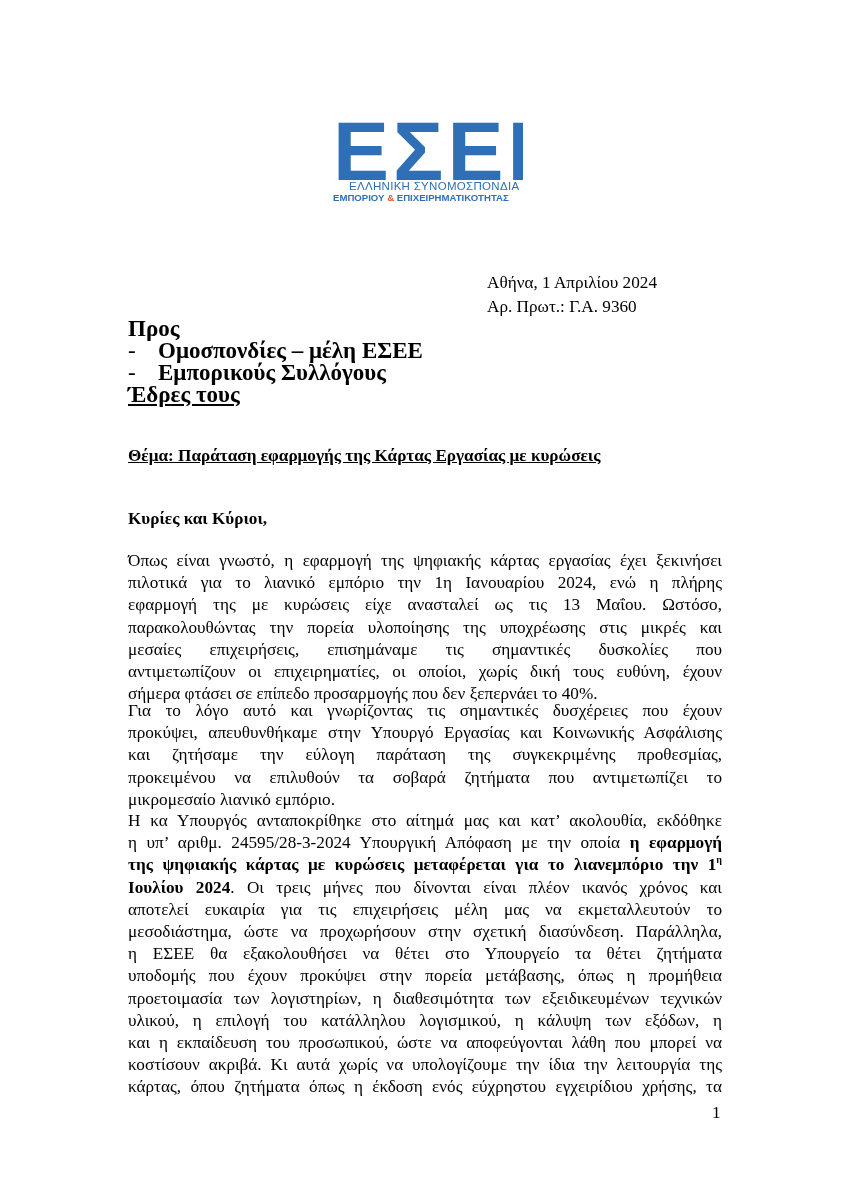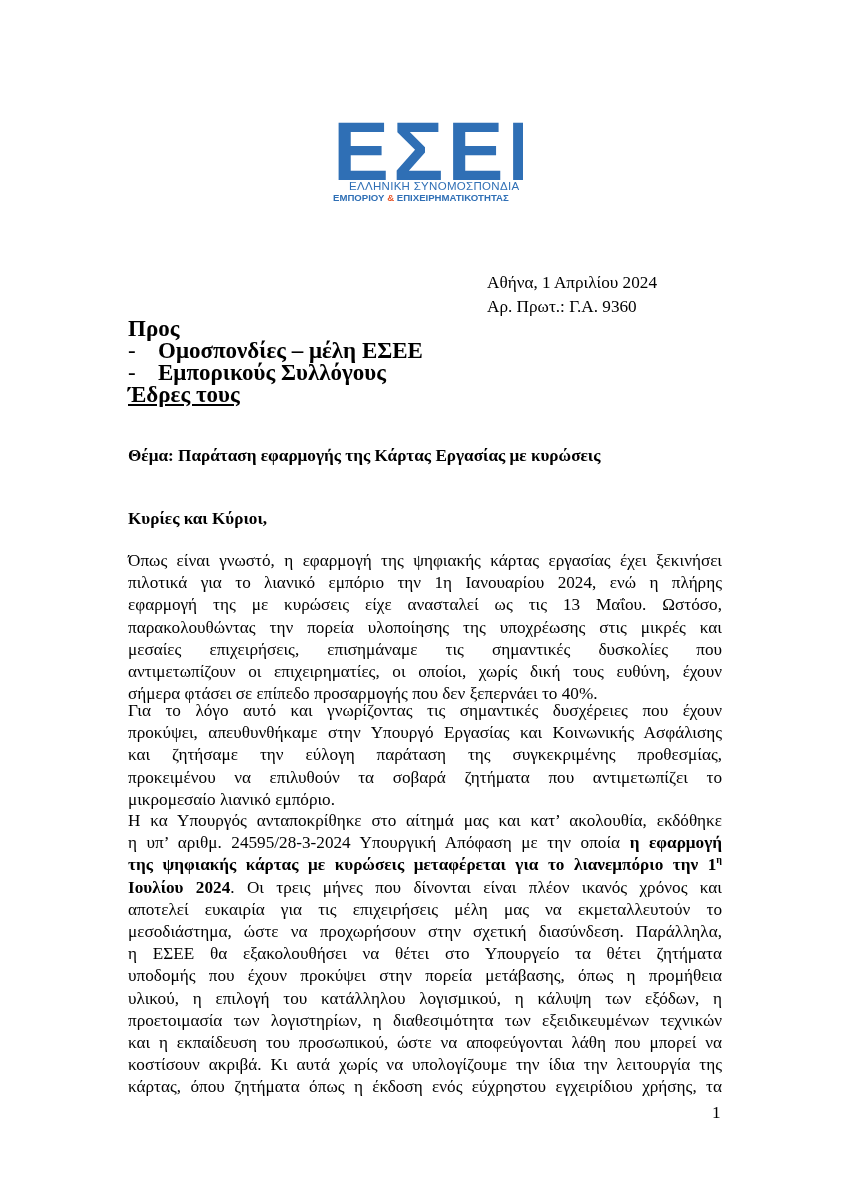--- a/index.html
+++ b/index.html
@@ -22,21 +22,21 @@
   .b { font-weight: bold; }
   .u { text-decoration: underline; }
 
   .date-block { left: 487px; top: 272px; }
   .date-block div { height: 24px; }
 
   .recipients { left: 128px; top: 318px; font-size: 23px; line-height: 22px; }
   .recipients .row { display: flex; height: 22px; }
   .recipients .dash { width: 30px; }
 
-  .subject { left: 128px; top: 445px; font-weight: bold; }
+  .subject { left: 128px; top: 445px; font-weight: bold; text-decoration: underline; }
   .greeting { left: 128px; top: 508px; font-weight: bold; }
 
   .body-par { position: absolute; left: 128px; width: 594px; font-size: 17.2px;
               line-height: 22.2px; text-align: justify; }
   .body-par .ln { display: block; height: 22.2px; text-align: justify; text-align-last: justify; white-space: nowrap; overflow: visible; }
   .body-par .ln.last { text-align-last: left; }
   .p1 { top: 550px; }
   .p2 { top: 700px; }
   .p3 { top: 810px; }
 
@@ -95,21 +95,21 @@
 
   <div class="body-par p3">
     <span class="ln">Η κα Υπουργός ανταποκρίθηκε στο αίτημά μας και κατ’ ακολουθία, εκδόθηκε</span>
     <span class="ln"><span>η υπ’ αριθμ. 24595/28-3-2024 Υπουργική Απόφαση με την οποία </span><b>η εφαρμογή</b></span>
     <span class="ln b"><span>της ψηφιακής κάρτας με κυρώσεις μεταφέρεται για το λιανεμπόριο την 1</span><sup>η</sup></span>
     <span class="ln"><b>Ιουλίου 2024</b><span>.  Οι τρεις μήνες που δίνονται είναι πλέον ικανός χρόνος και</span></span>
     <span class="ln">αποτελεί ευκαιρία για τις επιχειρήσεις μέλη μας να εκμεταλλευτούν το</span>
     <span class="ln">μεσοδιάστημα, ώστε να προχωρήσουν στην σχετική διασύνδεση.  Παράλληλα,</span>
     <span class="ln">η ΕΣΕΕ θα εξακολουθήσει να θέτει στο Υπουργείο τα θέτει ζητήματα</span>
     <span class="ln">υποδομής που έχουν προκύψει στην πορεία μετάβασης, όπως η προμήθεια</span>
+    <span class="ln">προετοιμασία των λογιστηρίων, η διαθεσιμότητα των εξειδικευμένων τεχνικών</span>
     <span class="ln">υλικού, η επιλογή του κατάλληλου λογισμικού, η κάλυψη των εξόδων, η</span>
-    <span class="ln">προετοιμασία των λογιστηρίων, η διαθεσιμότητα των εξειδικευμένων τεχνικών</span>
     <span class="ln">και η εκπαίδευση του προσωπικού, ώστε να αποφεύγονται λάθη που μπορεί να</span>
     <span class="ln">κοστίσουν ακριβά.  Κι αυτά χωρίς να υπολογίζουμε την ίδια την λειτουργία της</span>
     <span class="ln">κάρτας, όπου ζητήματα όπως η έκδοση ενός εύχρηστου εγχειρίδιου χρήσης, τα</span>
   </div>
 
   <div class="page-num">1</div>
 </div>
 
 </body></html>

